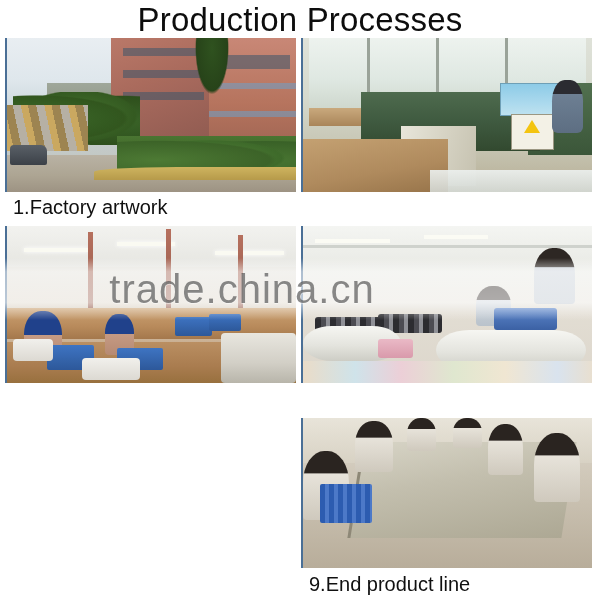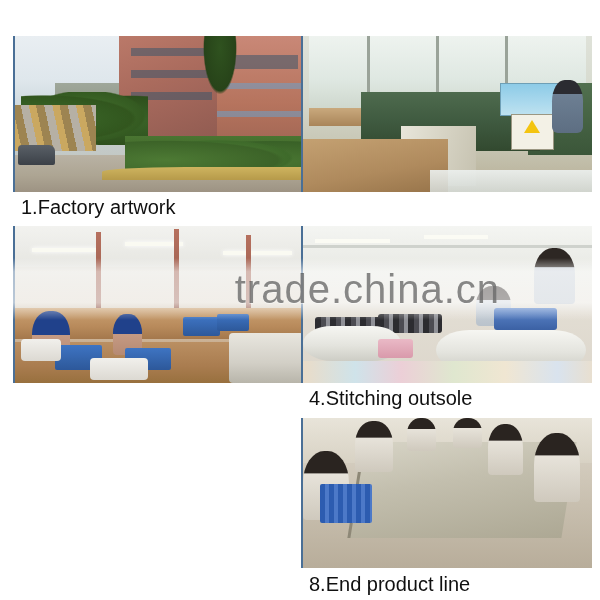--- a/index.html
+++ b/index.html
@@ -58,21 +58,21 @@
   }
   .row-1 { top: 0px;   height: 190px; }
   .row-2 { top: 190px; height: 192px; }
   .row-3 { top: 382px; height: 182px; }
 
   .cell {
     position: absolute;
     top: 0;
     height: 100%;
   }
-  .cell-left  { left: 13px;   width: 291px; }
+  .cell-left  { left: 5px;   width: 291px; }
   .cell-right { left: 301px; width: 291px; }
 
   .photo {
     position: relative;
     width: 100%;
     overflow: hidden;
     background: #cfd4d6;
     border-left: 2px solid #4a6f96;
     box-sizing: border-box;
   }
@@ -236,24 +236,23 @@
 
   
   .watermark {
     position: absolute;
     left: 0;
     top: 265px;
     width: 484px;
     height: 48px;
     display: flex;
     align-items: center;
-    justify-content: flex-end;
+    justify-content: center;
     z-index: 8;
     pointer-events: none;
-    margin-left: 16px;
   }
   .watermark-text {
     font-family: "Liberation Sans", sans-serif;
     font-size: 40px;
     color: rgba(64,64,64,0.62);
     letter-spacing: 1px;
     white-space: nowrap;
     text-shadow: 0 1px 0 rgba(255,255,255,0.45);
   }
   .watermark-band {
@@ -265,20 +264,23 @@
     background: linear-gradient(180deg,rgba(255,255,255,0.0) 0%,rgba(255,255,255,0.55) 22%,rgba(255,255,255,0.62) 72%,rgba(255,255,255,0.0) 100%);
     z-index: 7;
     pointer-events: none;
   }
 </style>
 </head>
 <body>
 
 <div class="page">
 
+  <div class="title-bar">
+    <div class="title-text">Production Processes</div>
+  </div>
 
   <div class="grid">
 
     <div class="row row-1">
 
       <div class="cell cell-left">
         <div class="photo">
           <div class="scene">
             <div class="lyr s1-sky"></div>
             <div class="lyr s1-bldgC"></div>
@@ -369,23 +371,20 @@
             <div class="lyr s4-worker" style="left:60%;top:38%;width:12%;height:26%;"></div>
             <div class="lyr s4-soles" style="left:4%;top:58%;width:28%;height:14%;"></div>
             <div class="lyr s4-soles" style="left:26%;top:56%;width:22%;height:12%;"></div>
             <div class="lyr s4-tub" style="left:0;top:64%;width:34%;height:22%;"></div>
             <div class="lyr s4-tub" style="left:46%;top:66%;width:52%;height:26%;"></div>
             <div class="lyr s4-blue" style="left:66%;top:52%;width:22%;height:14%;"></div>
             <div class="lyr s4-pink" style="left:26%;top:72%;width:12%;height:12%;"></div>
             <div class="lyr s4-pastel"></div>
           </div>
         </div>
-        <div class="caption">
-          <span class="caption-text">4.Stitching outsole</span>
-        </div>
       </div>
 
     </div>
 
     <div class="row row-3">
 
 
       <div class="cell cell-right">
         <div class="photo">
           <div class="scene">
@@ -397,21 +396,21 @@
             <div class="lyr s6-worker" style="left:18%;top:2%;width:13%;height:34%;"></div>
             <div class="lyr s6-worker" style="left:36%;top:0%;width:10%;height:22%;"></div>
             <div class="lyr s6-worker" style="left:52%;top:0%;width:10%;height:20%;"></div>
             <div class="lyr s6-worker" style="left:64%;top:4%;width:12%;height:34%;"></div>
             <div class="lyr s6-worker" style="left:80%;top:10%;width:16%;height:46%;"></div>
             <div class="lyr s6-crate"></div>
             <div class="lyr s6-pile"></div>
           </div>
         </div>
         <div class="caption">
-          <span class="caption-text">8.End product line</span>
+          <span class="caption-text">9.End product line</span>
         </div>
       </div>
 
     </div>
 
   </div>
 
   <div class="watermark-band"></div>
   <div class="watermark">
     <span class="watermark-text">trade.china.cn</span>

